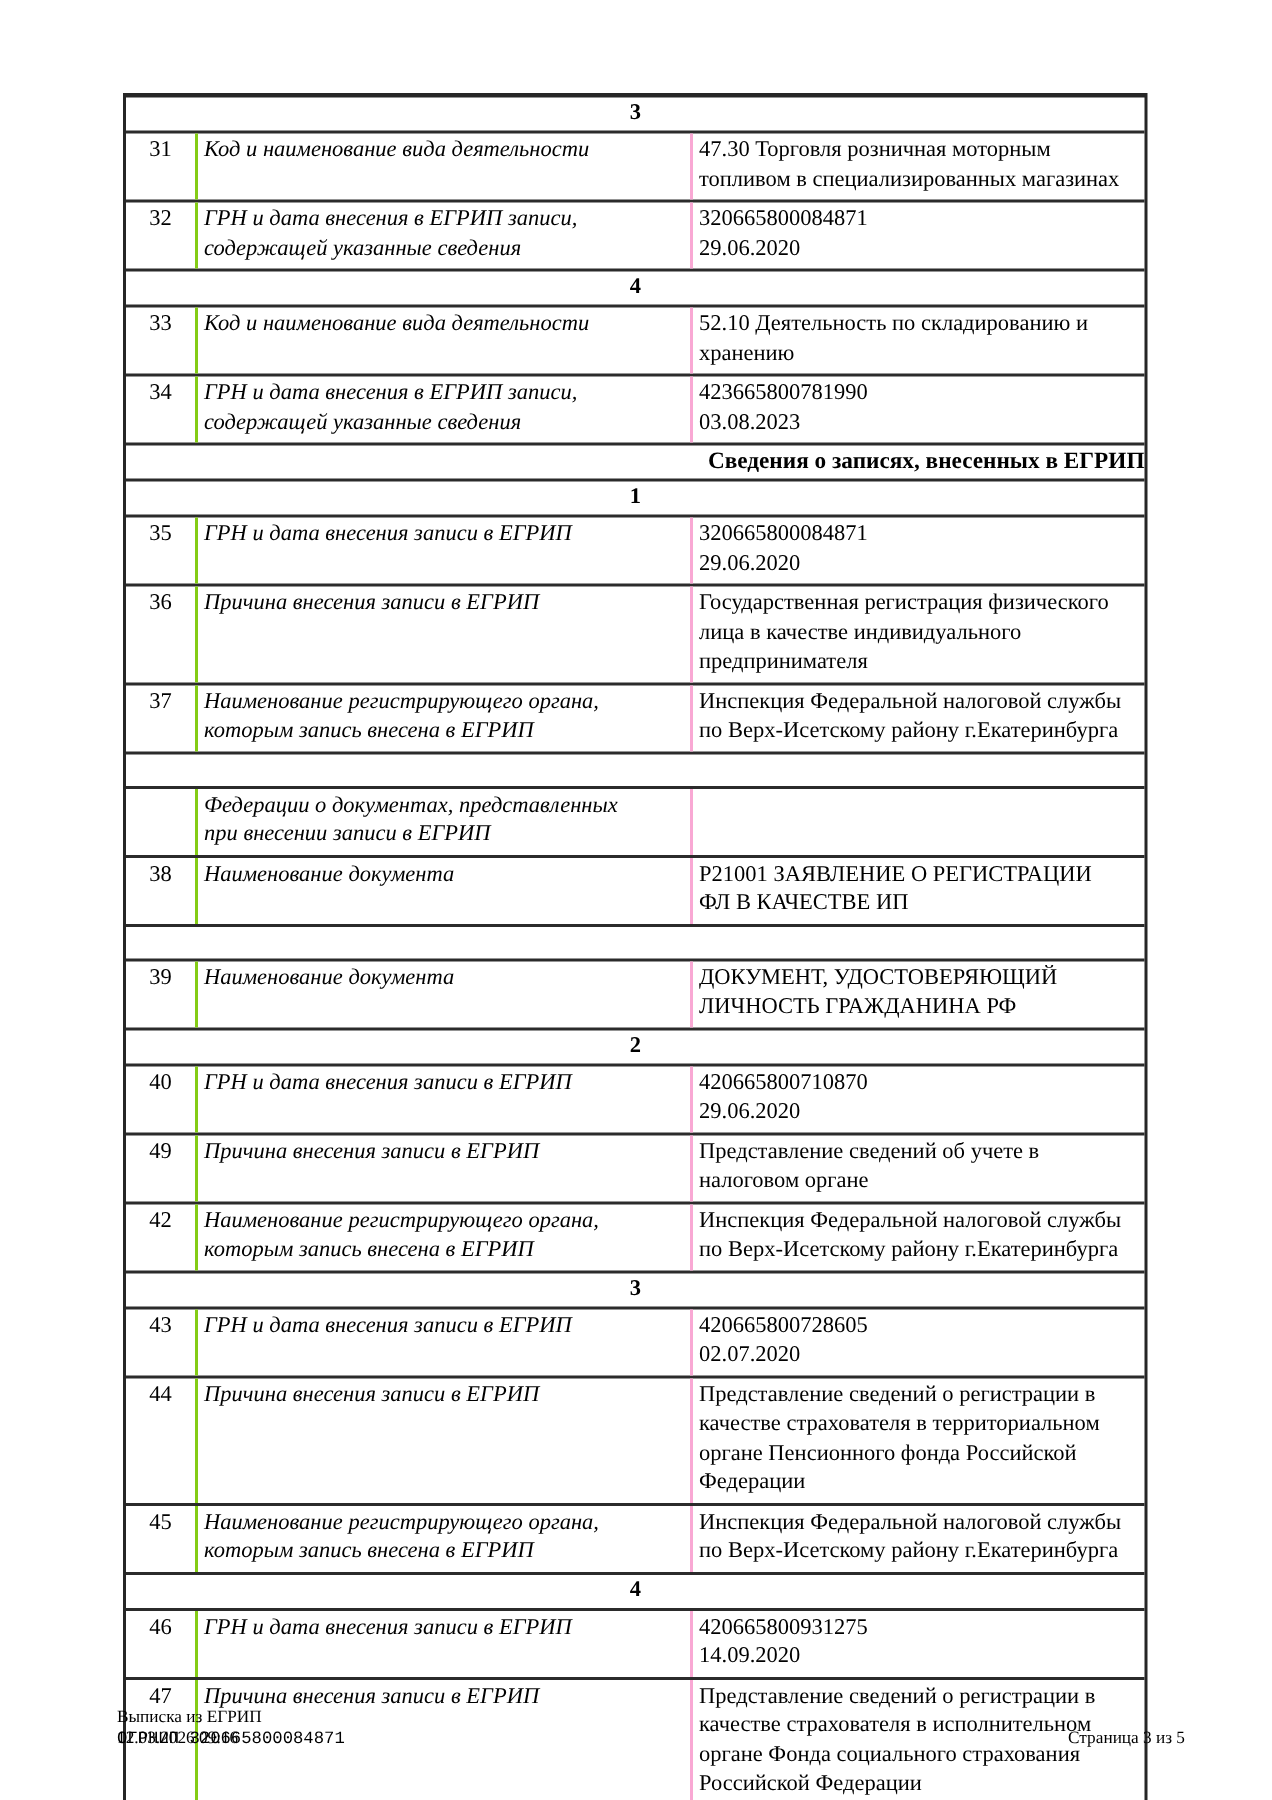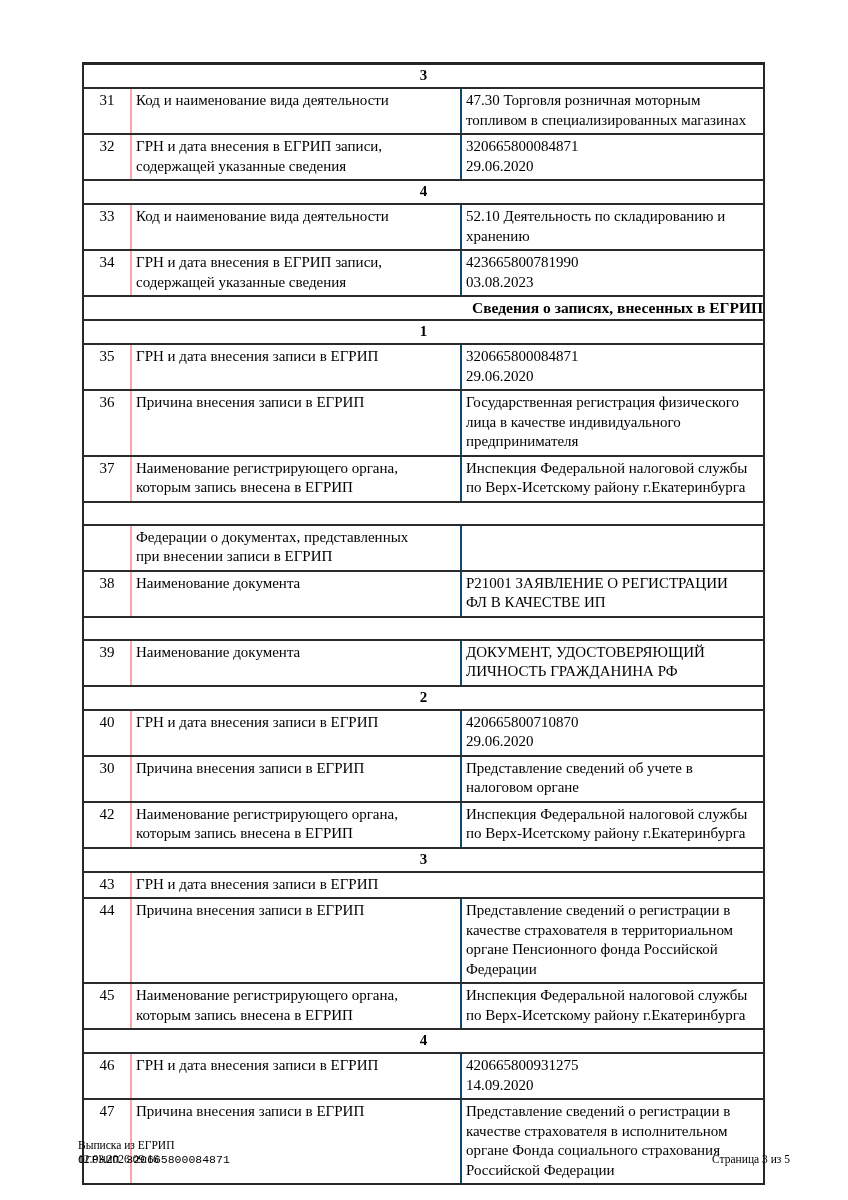--- a/index.html
+++ b/index.html
@@ -29,25 +29,26 @@
     white-space: pre-line;
     overflow: hidden;
   }
   .cell-num {
     width: 46px; flex: 0 0 46px;
     text-align: center;
     padding-left: 1px; padding-right: 1px;
   }
   .cell-label {
     width: 330px; flex: 0 0 330px;
-    border-left: 2px solid #fca5a5;
+    border-left: 2px solid #84cc16;
+    font-style: italic;
   }
   .cell-value {
     flex: 1 1 auto;
-    border-left: 2px solid #0c4a6e;
+    border-left: 2px solid #f9a8d4;
   }
   .t-row.group_header {
     display: block;
     text-align: center;
     font-weight: bold;
     font-size: 15px;
     line-height: 19px;
     padding: 1px 0 2px 0;
   }
   .t-row.section_title {
@@ -147,36 +148,38 @@
 ЛИЧНОСТЬ ГРАЖДАНИНА РФ</div>
       </div>
       <div class="t-row group_header">2</div>
       <div class="t-row data">
         <div class="cell cell-num">40</div>
         <div class="cell cell-label">ГРН и дата внесения записи в ЕГРИП</div>
         <div class="cell cell-value">420665800710870
 29.06.2020</div>
       </div>
       <div class="t-row data">
-        <div class="cell cell-num">30</div>
+        <div class="cell cell-num">49</div>
         <div class="cell cell-label">Причина внесения записи в ЕГРИП</div>
         <div class="cell cell-value">Представление сведений об учете в
 налоговом органе</div>
       </div>
       <div class="t-row data">
         <div class="cell cell-num">42</div>
         <div class="cell cell-label">Наименование регистрирующего органа,
 которым запись внесена в ЕГРИП</div>
         <div class="cell cell-value">Инспекция Федеральной налоговой службы
 по Верх-Исетскому району г.Екатеринбурга</div>
       </div>
       <div class="t-row group_header">3</div>
       <div class="t-row data">
         <div class="cell cell-num">43</div>
         <div class="cell cell-label">ГРН и дата внесения записи в ЕГРИП</div>
+        <div class="cell cell-value">420665800728605
+02.07.2020</div>
       </div>
       <div class="t-row data">
         <div class="cell cell-num">44</div>
         <div class="cell cell-label">Причина внесения записи в ЕГРИП</div>
         <div class="cell cell-value">Представление сведений о регистрации в
 качестве страхователя в территориальном
 органе Пенсионного фонда Российской
 Федерации</div>
       </div>
       <div class="t-row data">

